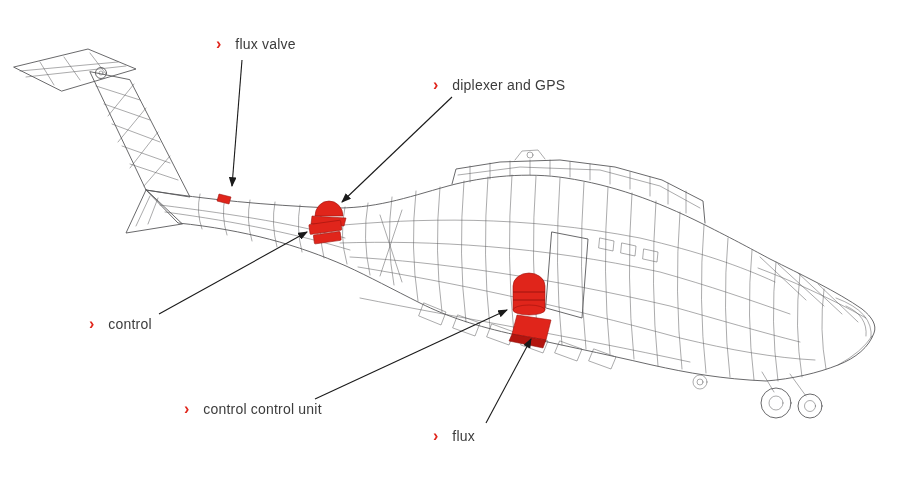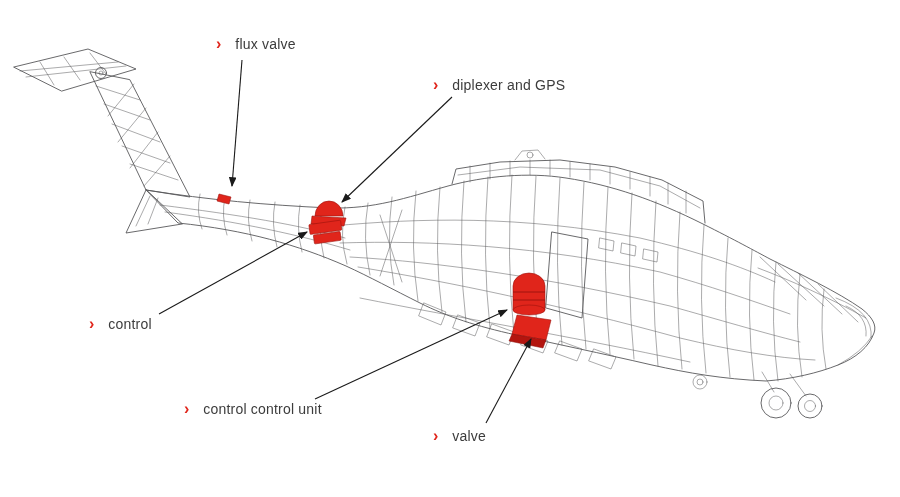--- a/index.html
+++ b/index.html
@@ -188,16 +188,16 @@
     <span class="lbl">control</span>
   </div>
 
   <div class="callout pos-acu">
     <span class="chev">›</span>
     <span class="lbl">control control unit</span>
   </div>
 
   <div class="callout pos-rack">
     <span class="chev">›</span>
-    <span class="lbl">valve</span>
+    <span class="lbl">flux</span>
   </div>
 
 </div>
 
 </body></html>

